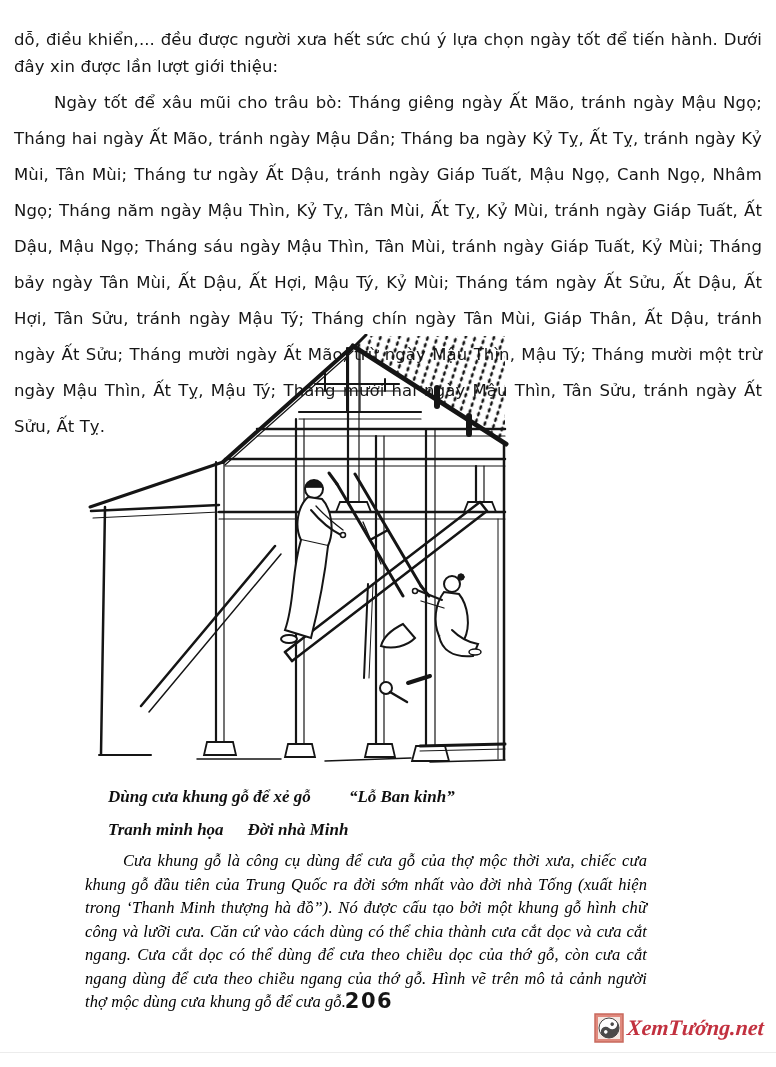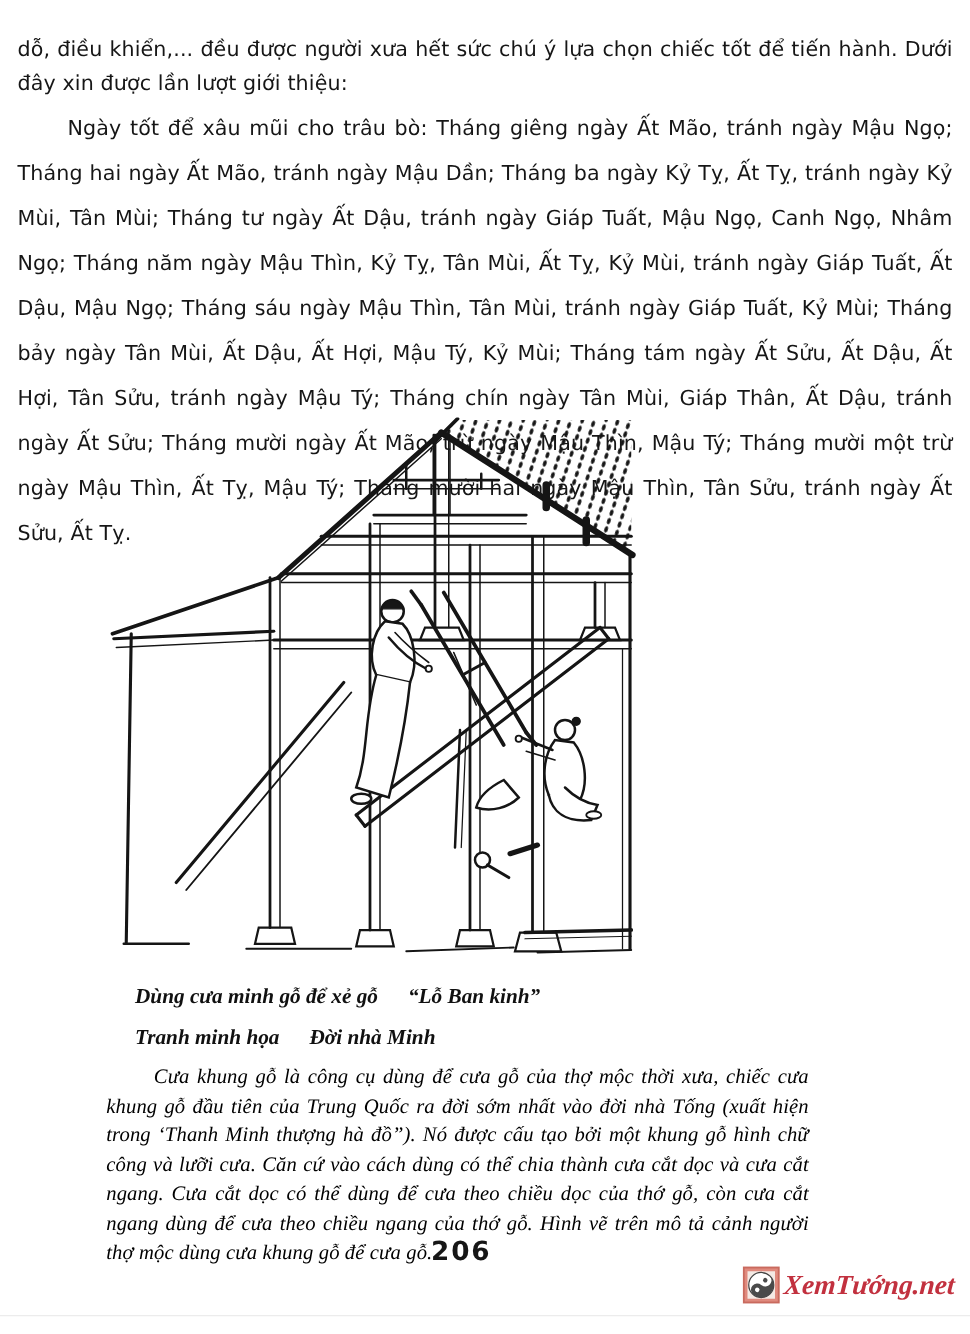--- a/index.html
+++ b/index.html
@@ -29,21 +29,21 @@
     position:absolute;top:334px;left:85px;
     width:425px;height:438px;
   }
   .captions{
     position:absolute;top:787px;left:108px;width:600px;
     font-family:"Liberation Serif","DejaVu Serif",serif;
     font-style:italic;font-weight:bold;
     font-size:17px;color:#101010;
   }
   .cap-row{display:flex;margin-bottom:13px;white-space:nowrap;}
-  .cap-row .cap-right{margin-left:24px;}
+  .cap-row .cap-right{margin-left:38px;}
   .description{
     top:849px;left:85px;width:562px;
     font-family:"Liberation Serif","DejaVu Serif",serif;
     font-style:italic;
     font-size:16.5px;line-height:23.5px;
     text-indent:38px;
     color:#000000;
   }
   .page-number{
     position:absolute;top:989px;left:14px;width:710px;
@@ -64,21 +64,21 @@
     position:absolute;left:0;top:1052px;width:776px;height:1px;
     background:#ececec;
   }
   svg .ln{stroke:#151515;fill:none;stroke-linecap:round;}
 </style>
 </head>
 <body>
 
 <div class="page">
 
-  <div class="para intro">dỗ, điều khiển,... đều được người xưa hết sức chú ý lựa chọn chiếc tốt để tiến hành. Dưới đây xin được lần lượt giới thiệu:</div>
+  <div class="para intro">dỗ, điều khiển,... đều được người xưa hết sức chú ý lựa chọn ngày tốt để tiến hành. Dưới đây xin được lần lượt giới thiệu:</div>
 
   <div class="para schedule">Ngày tốt để xâu mũi cho trâu bò: Tháng giêng ngày Ất Mão, tránh ngày Mậu Ngọ; Tháng hai ngày Ất Mão, tránh ngày Mậu Dần; Tháng ba ngày Kỷ Tỵ, Ất Tỵ, tránh ngày Kỷ Mùi, Tân Mùi; Tháng tư ngày Ất Dậu, tránh ngày Giáp Tuất, Mậu Ngọ, Canh Ngọ, Nhâm Ngọ; Tháng năm ngày Mậu Thìn, Kỷ Tỵ, Tân Mùi, Ất Tỵ, Kỷ Mùi, tránh ngày Giáp Tuất, Ất Dậu, Mậu Ngọ; Tháng sáu ngày Mậu Thìn, Tân Mùi, tránh ngày Giáp Tuất, Kỷ Mùi; Tháng bảy ngày Tân Mùi, Ất Dậu, Ất Hợi, Mậu Tý, Kỷ Mùi; Tháng tám ngày Ất Sửu, Ất Dậu, Ất Hợi, Tân Sửu, tránh ngày Mậu Tý; Tháng chín ngày Tân Mùi, Giáp Thân, Ất Dậu, tránh ngày Ất Sửu; Tháng mười ngày Ất Mão, trừ ngày Mậu Thìn, Mậu Tý; Tháng mười một trừ ngày Mậu Thìn, Ất Tỵ, Mậu Tý; Tháng mười hai ngày Mậu Thìn, Tân Sửu, tránh ngày Ất Sửu, Ất Tỵ.</div>
 
   <div class="figure-wrap">
     <svg width="425" height="438" viewBox="0 0 425 438">
       <defs>
         <pattern id="tiles" width="9" height="7" patternUnits="userSpaceOnUse" patternTransform="rotate(18)">
           <ellipse cx="3" cy="3.5" rx="1.4" ry="2.6" fill="#161616"></ellipse>
         </pattern>
       </defs>
@@ -206,21 +206,21 @@
         <line x1="305" y1="358" x2="322" y2="368" stroke-width="2.5"></line>
       </g>
       <g class="ln">
         <line x1="323" y1="349" x2="345" y2="342" stroke-width="4"></line>
       </g>
     </svg>
   </div>
 
   <div class="captions">
     <div class="cap-row">
-      <span>Dùng cưa minh gỗ để xẻ gỗ</span>
+      <span>Dùng cưa khung gỗ để xẻ gỗ</span>
       <span class="cap-right">“Lỗ Ban kinh”</span>
     </div>
     <div class="cap-row">
       <span>Tranh minh họa</span>
       <span class="cap-right" style="margin-left:24px">Đời nhà Minh</span>
     </div>
   </div>
 
   <div class="para description">Cưa khung gỗ là công cụ dùng để cưa gỗ của thợ mộc thời xưa, chiếc cưa khung gỗ đầu tiên của Trung Quốc ra đời sớm nhất vào đời nhà Tống (xuất hiện trong ‘Thanh Minh thượng hà đồ”). Nó được cấu tạo bởi một khung gỗ hình chữ công và lưỡi cưa. Căn cứ vào cách dùng có thể chia thành cưa cắt dọc và cưa cắt ngang. Cưa cắt dọc có thể dùng để cưa theo chiều dọc của thớ gỗ, còn cưa cắt ngang dùng để cưa theo chiều ngang của thớ gỗ. Hình vẽ trên mô tả cảnh người thợ mộc dùng cưa khung gỗ để cưa gỗ.</div>
 

